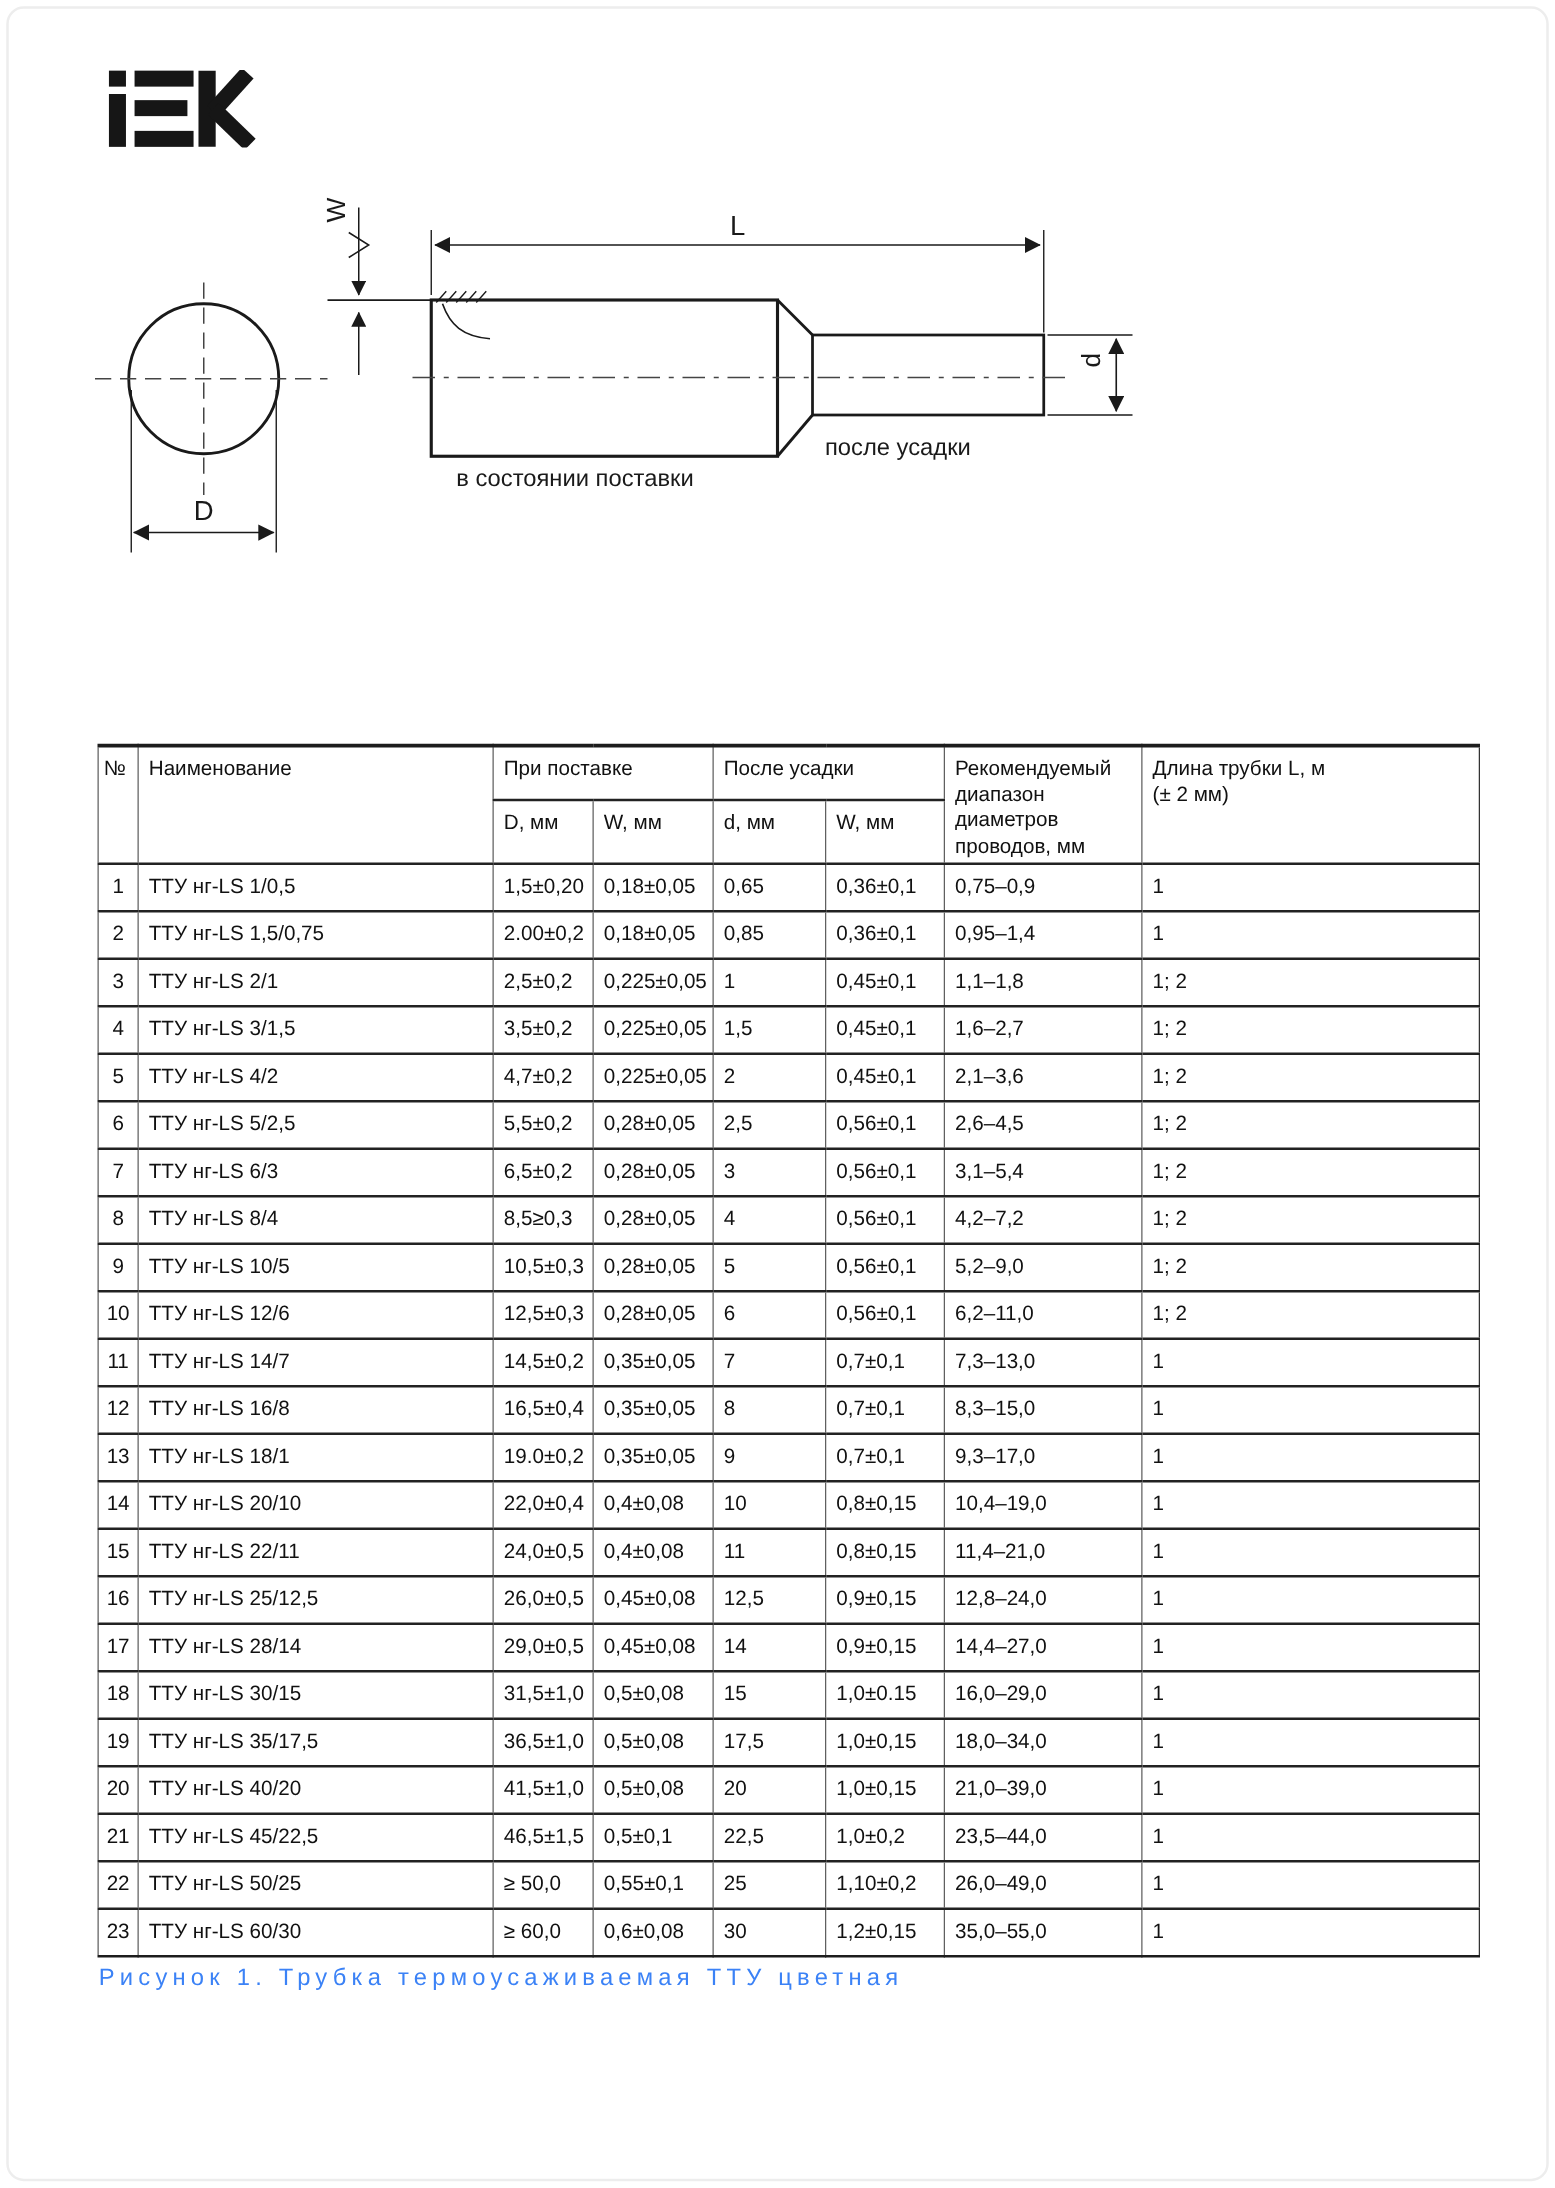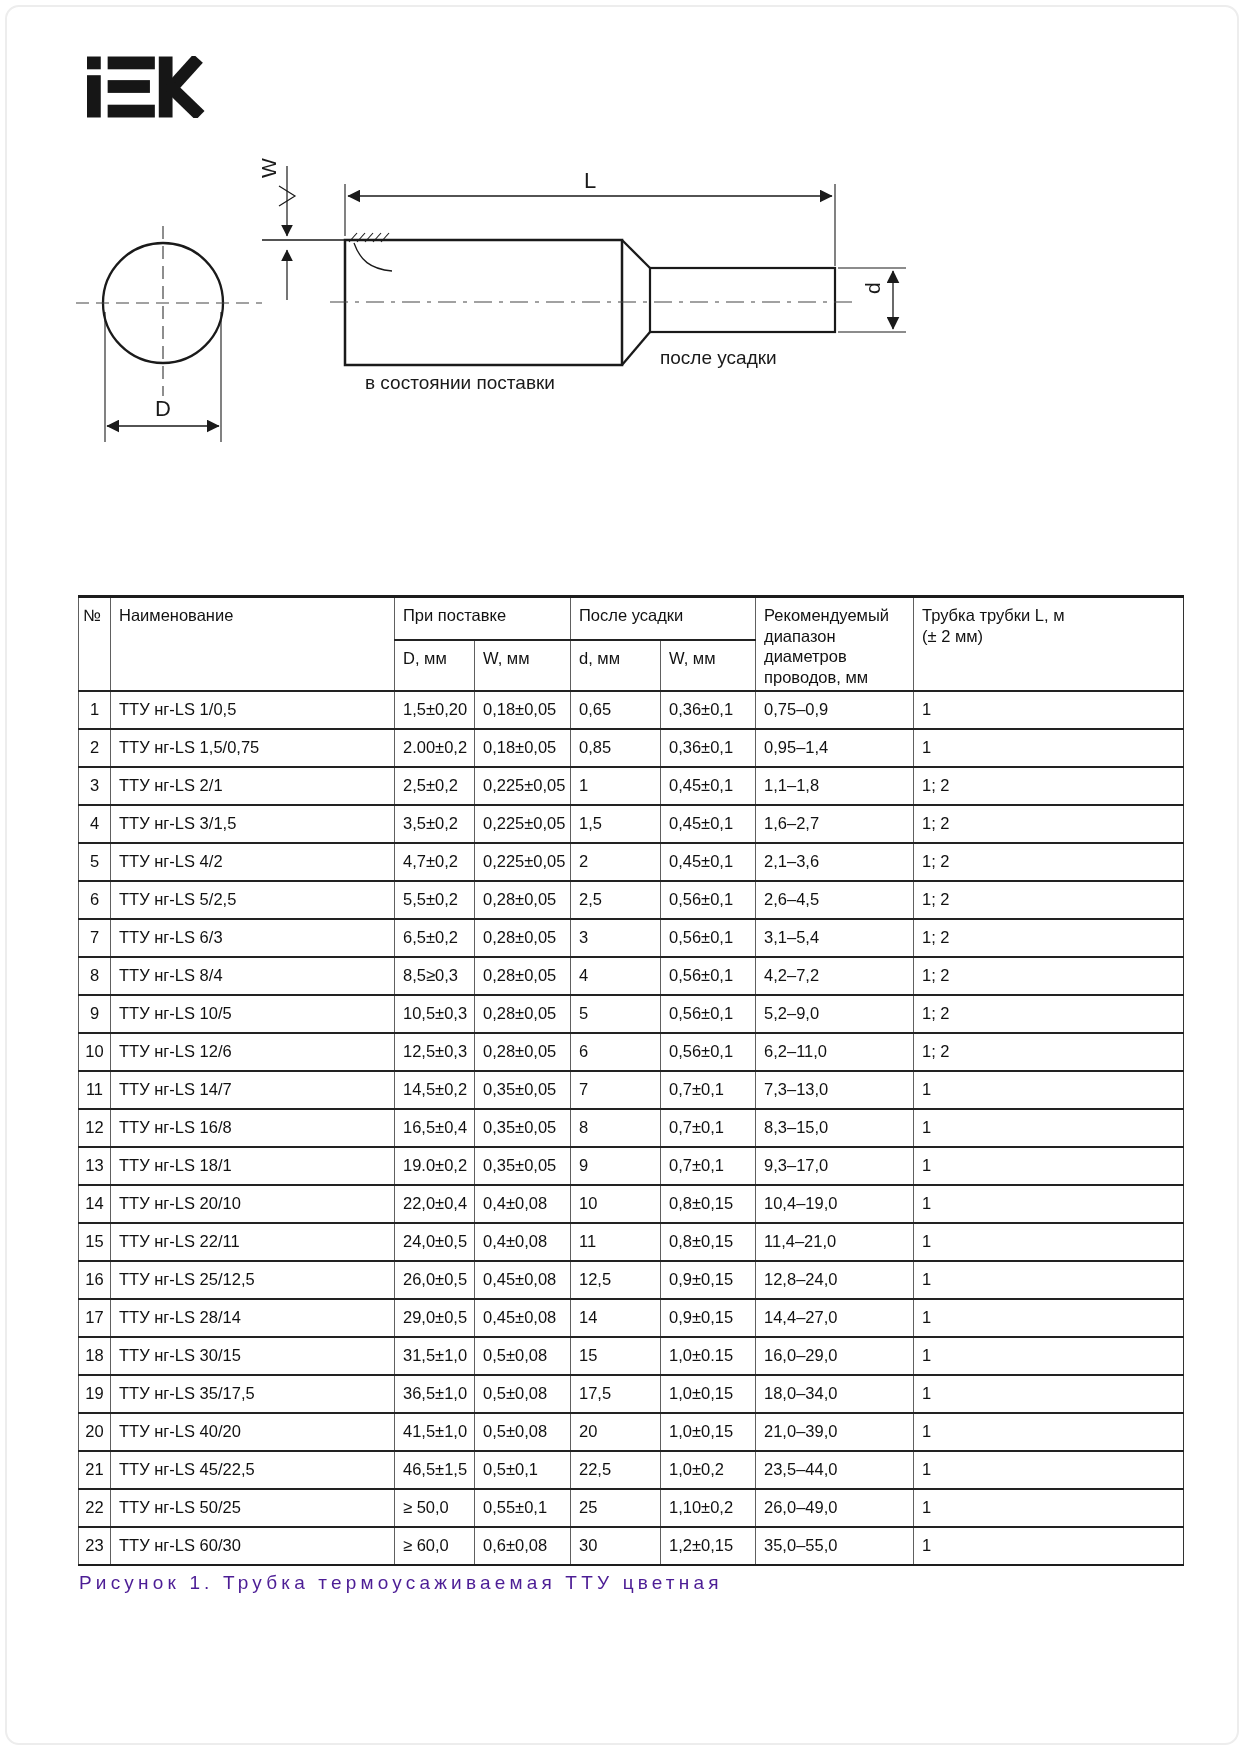--- a/index.html
+++ b/index.html
@@ -17,21 +17,21 @@
   table.spec th, table.spec td{border-left:1px solid #606060;border-top:2px solid #222;
     padding:2px 6px 2px 8px;text-align:left;font-weight:normal;vertical-align:middle;
     overflow:hidden;white-space:nowrap;}
   table.spec th{vertical-align:top;padding-top:7px;line-height:1.25;}
   table.spec th.wrap{white-space:normal;}
   table.spec tr.h1 th{border-top:none;}
   table.spec td.c-num{text-align:center;padding-left:2px;padding-right:2px;}
   table.spec tbody tr{height:38px;}
   tr.h1{height:38px;} tr.h2{height:44px;}
 
-  .caption{position:absolute;left:79px;top:1572px;font-size:19px;letter-spacing:0.22em;color:#4c1d95;}
+  .caption{position:absolute;left:79px;top:1572px;font-size:19px;letter-spacing:0.22em;color:#3b82f6;}
 </style>
 </head>
 <body>
 
 <div class="page-frame"></div>
 
 <svg class="logo" viewBox="0 0 120 62" aria-hidden="true">
   <g fill="#161616">
     <rect x="0" y="0" width="14" height="13"></rect>
     <rect x="0" y="19" width="14" height="43"></rect>
@@ -124,21 +124,21 @@
       <col style="width:270px">
   </colgroup>
   <thead>
     <tr class="h1">
       <th rowspan="2" style="padding-left:4px">№</th>
       <th rowspan="2">Наименование</th>
       <th colspan="2">При поставке</th>
       <th colspan="2">После усадки</th>
       <th rowspan="2" class="wrap">Рекомендуемый диапазон диаметров проводов, мм</th>
       <th rowspan="2" class="wrap">
-        <span>Трубка трубки L, м</span><br>
+        <span>Длина трубки L, м</span><br>
         <span>(± 2 мм)</span>
       </th>
     </tr>
     <tr class="h2">
       <th>D, мм</th>
       <th>W, мм</th>
       <th>d, мм</th>
       <th>W, мм</th>
     </tr>
   </thead>

